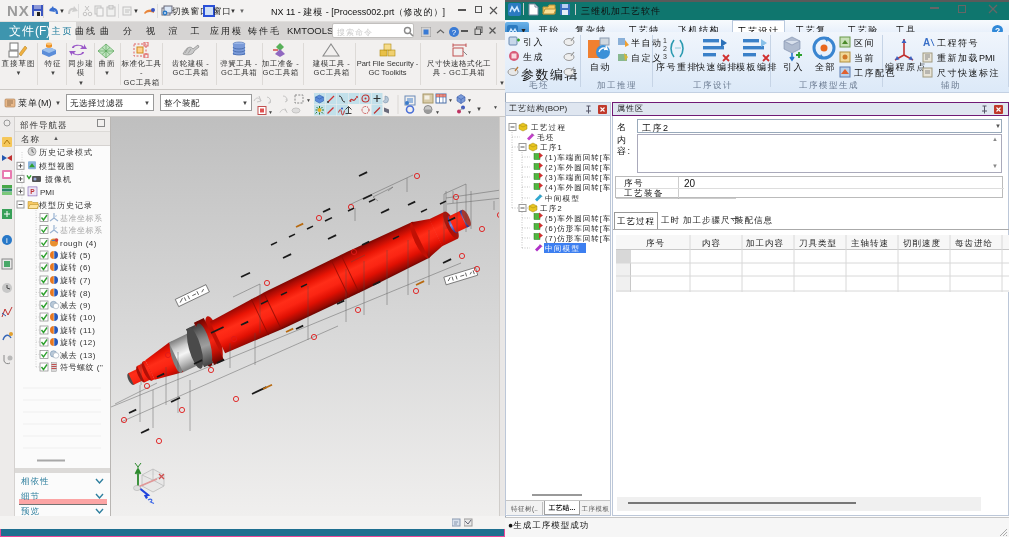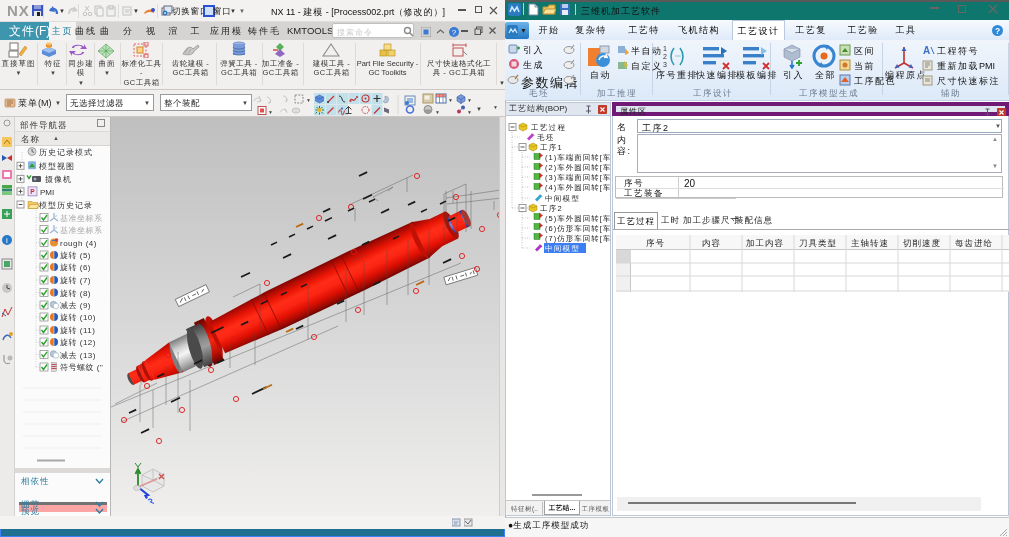--- a/index.html
+++ b/index.html
@@ -1,19 +1,19 @@
 <!DOCTYPE html>
 <html><head><meta charset="utf-8">
 <style>
 *{margin:0;padding:0;box-sizing:border-box}
 html,body{width:1009px;height:537px;overflow:hidden;font-family:"Liberation Sans",sans-serif;background:#fff}
 .abs{position:absolute}
 #stage{position:relative;width:1009px;height:537px;background:#fff}
 
-#nx{position:absolute;left:0;top:0;width:505px;height:537px;background:#3b82f6}
+#nx{position:absolute;left:0;top:0;width:505px;height:537px;background:#ec4899}
 #nx-title{position:absolute;left:0;top:0;width:505px;height:22px;background:#f3f2f1;border-bottom:1px solid #e0dedc}
 #nx-tabs{position:absolute;left:0;top:22px;width:505px;height:18px;background:#d6d4d3}
 #nx-ribbon{position:absolute;left:0;top:40px;width:505px;height:50px;background:#f2f0ef;border-bottom:1px solid #cbc8c5}
 #nx-toolbar{position:absolute;left:0;top:90px;width:505px;height:27px;background:#f2f0ef;border-bottom:1px solid #cbc8c5}
 #nx-resbar{position:absolute;left:0;top:117px;width:15px;height:399px;background:#edebea;border-right:1px solid #d5d2d0}
 #nx-nav{position:absolute;left:15px;top:117px;width:96px;height:399px;background:#fbfbfb;border-right:1px solid #b9b6b3}
 #nx-view{position:absolute;left:111px;top:117px;width:388px;height:399px;background:linear-gradient(#bfbfbf,#d9d9d9 55%,#f0efee)}
 #nx-vscroll{position:absolute;left:499px;top:117px;width:6px;height:399px;background:#e9e7e6;border-left:1px solid #d0cdca}
 #nx-statstrip{position:absolute;left:0;top:516px;width:505px;height:13px;background:#f4f3f2}
 #nx-teal{position:absolute;left:1px;top:529px;width:503px;height:7px;background:#1f6f90}
@@ -21,23 +21,23 @@
 
 .nxtab{position:absolute;top:0;height:18px;line-height:18px;font-size:9px;color:#222;text-align:center}
 
 .rbtn{position:absolute;top:0;height:48px;text-align:center;font-size:7.5px;color:#333;line-height:1.25}
 .rsep{position:absolute;top:3px;height:42px;width:1px;background:#dddad7}
 .dda{color:#444;font-size:6px;line-height:1}
 
 #rapp{position:absolute;left:505px;top:0;width:504px;height:537px;background:#fdfdfd}
 #r-title{position:absolute;left:0;top:0;width:504px;height:20px;background:#0f766e}
 #r-tabs{position:absolute;left:0;top:20px;width:504px;height:20px;background:linear-gradient(#f7fafd,#dfeafa)}
-#r-ribbon{position:absolute;left:0;top:40px;width:504px;height:61px;background:linear-gradient(#f0f5fc,#dce9f8);border-bottom:1px solid #c3d0e2}
+#r-ribbon{position:absolute;left:0;top:32px;width:504px;height:61px;background:linear-gradient(#f0f5fc,#dce9f8);border-bottom:1px solid #c3d0e2}
 #r-phead-l{position:absolute;left:0;top:102px;width:106px;height:14px;background:#dfe6f0;border:1px solid #bcc7d8;font-size:8px;line-height:12px;color:#222;padding-left:3px}
-#r-phead-r{position:absolute;left:107px;top:102px;width:397px;height:14px;background:#dfe6f0;border:4px solid #701a75;font-size:8px;line-height:12px;color:#222;padding-left:4px}
+#r-phead-r{position:absolute;left:107px;top:102px;width:397px;height:14px;background:#dfe6f0;border:1px solid #701a75;font-size:8px;line-height:12px;color:#222;padding-left:4px}
 #r-tree{position:absolute;left:0;top:116px;width:106px;height:400px;background:#fff;border:1px solid #bcc7d8;border-top:none}
 #r-props{position:absolute;left:107px;top:116px;width:397px;height:400px;background:#fff;border:1px solid #bcc7d8;border-top:none}
 #r-status{position:absolute;left:0;top:517px;width:504px;height:20px;background:#f6f6f6;border-top:1px solid #c6c6c6;font-size:8.5px;color:#111;line-height:14px;padding-left:3px}
 .rtab{position:absolute;top:0;height:20px;line-height:20px;font-size:9px;color:#111;text-align:center}
 .cns{letter-spacing:1.5px}
 .cnt{letter-spacing:1px}
 </style></head>
 <body>
 <div id="stage">
 
@@ -596,21 +596,21 @@
         <rect x="22" y="74.5" width="28" height="2" fill="#a8a8a8"></rect>
       </svg>
       <div class="abs" style="left:0;top:351px;width:95px;height:5px;background:#dcdad8"></div>
       <div class="abs" style="left:0;top:356px;width:95px;height:43px;background:#fbfbfb">
         <div class="abs" style="left:4px;top:0px;width:88px;height:32px;border-bottom:3px solid #737373">
             <span class="abs" style="left:2px;top:3px;font-size:8.5px;color:#2e7f9e"><span class="cnt">相依性</span></span>
             <svg class="abs" style="left:76px;top:5px" width="9" height="7">
               <path d="M1 1 L4.5 5 L8 1" stroke="#2e7f9e" stroke-width="1.4" fill="none"></path>
             </svg>
           </div>
-        <div class="abs" style="left:4px;top:24px;width:88px;height:15px;border-bottom:7px solid #fca5a5">
+        <div class="abs" style="left:4px;top:16px;width:88px;height:15px;border-bottom:5px solid #fca5a5">
             <span class="abs" style="left:2px;top:2px;font-size:8.5px;color:#2e7f9e"><span class="cnt">细节</span></span>
             <svg class="abs" style="left:76px;top:4px" width="9" height="7">
               <path d="M1 1 L4.5 5 L8 1" stroke="#2e7f9e" stroke-width="1.4" fill="none"></path>
             </svg>
           </div>
         <div class="abs" style="left:4px;top:31px;width:88px;height:15px;border-bottom:1px solid #d8d6d4">
             <span class="abs" style="left:2px;top:2px;font-size:8.5px;color:#2e7f9e"><span class="cnt">预览</span></span>
             <svg class="abs" style="left:76px;top:4px" width="9" height="7">
               <path d="M1 1 L4.5 5 L8 1" stroke="#2e7f9e" stroke-width="1.4" fill="none"></path>
             </svg>

